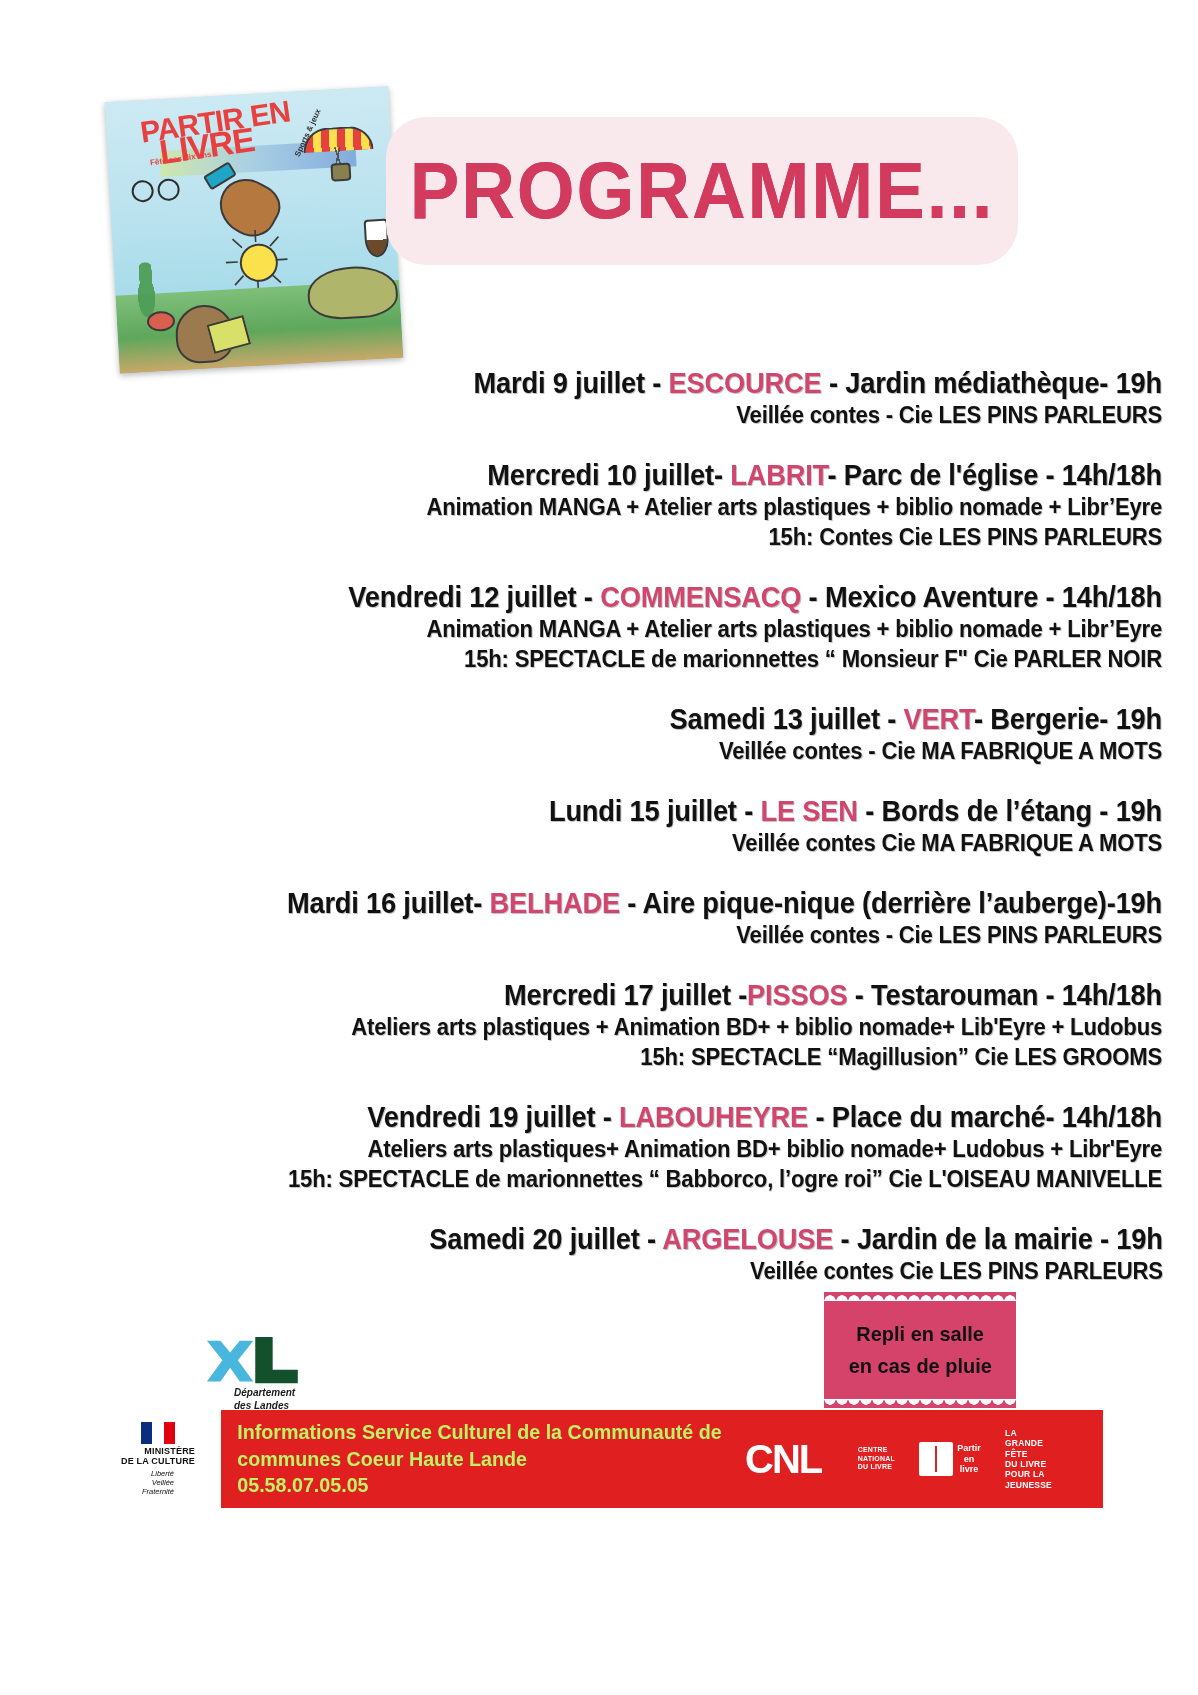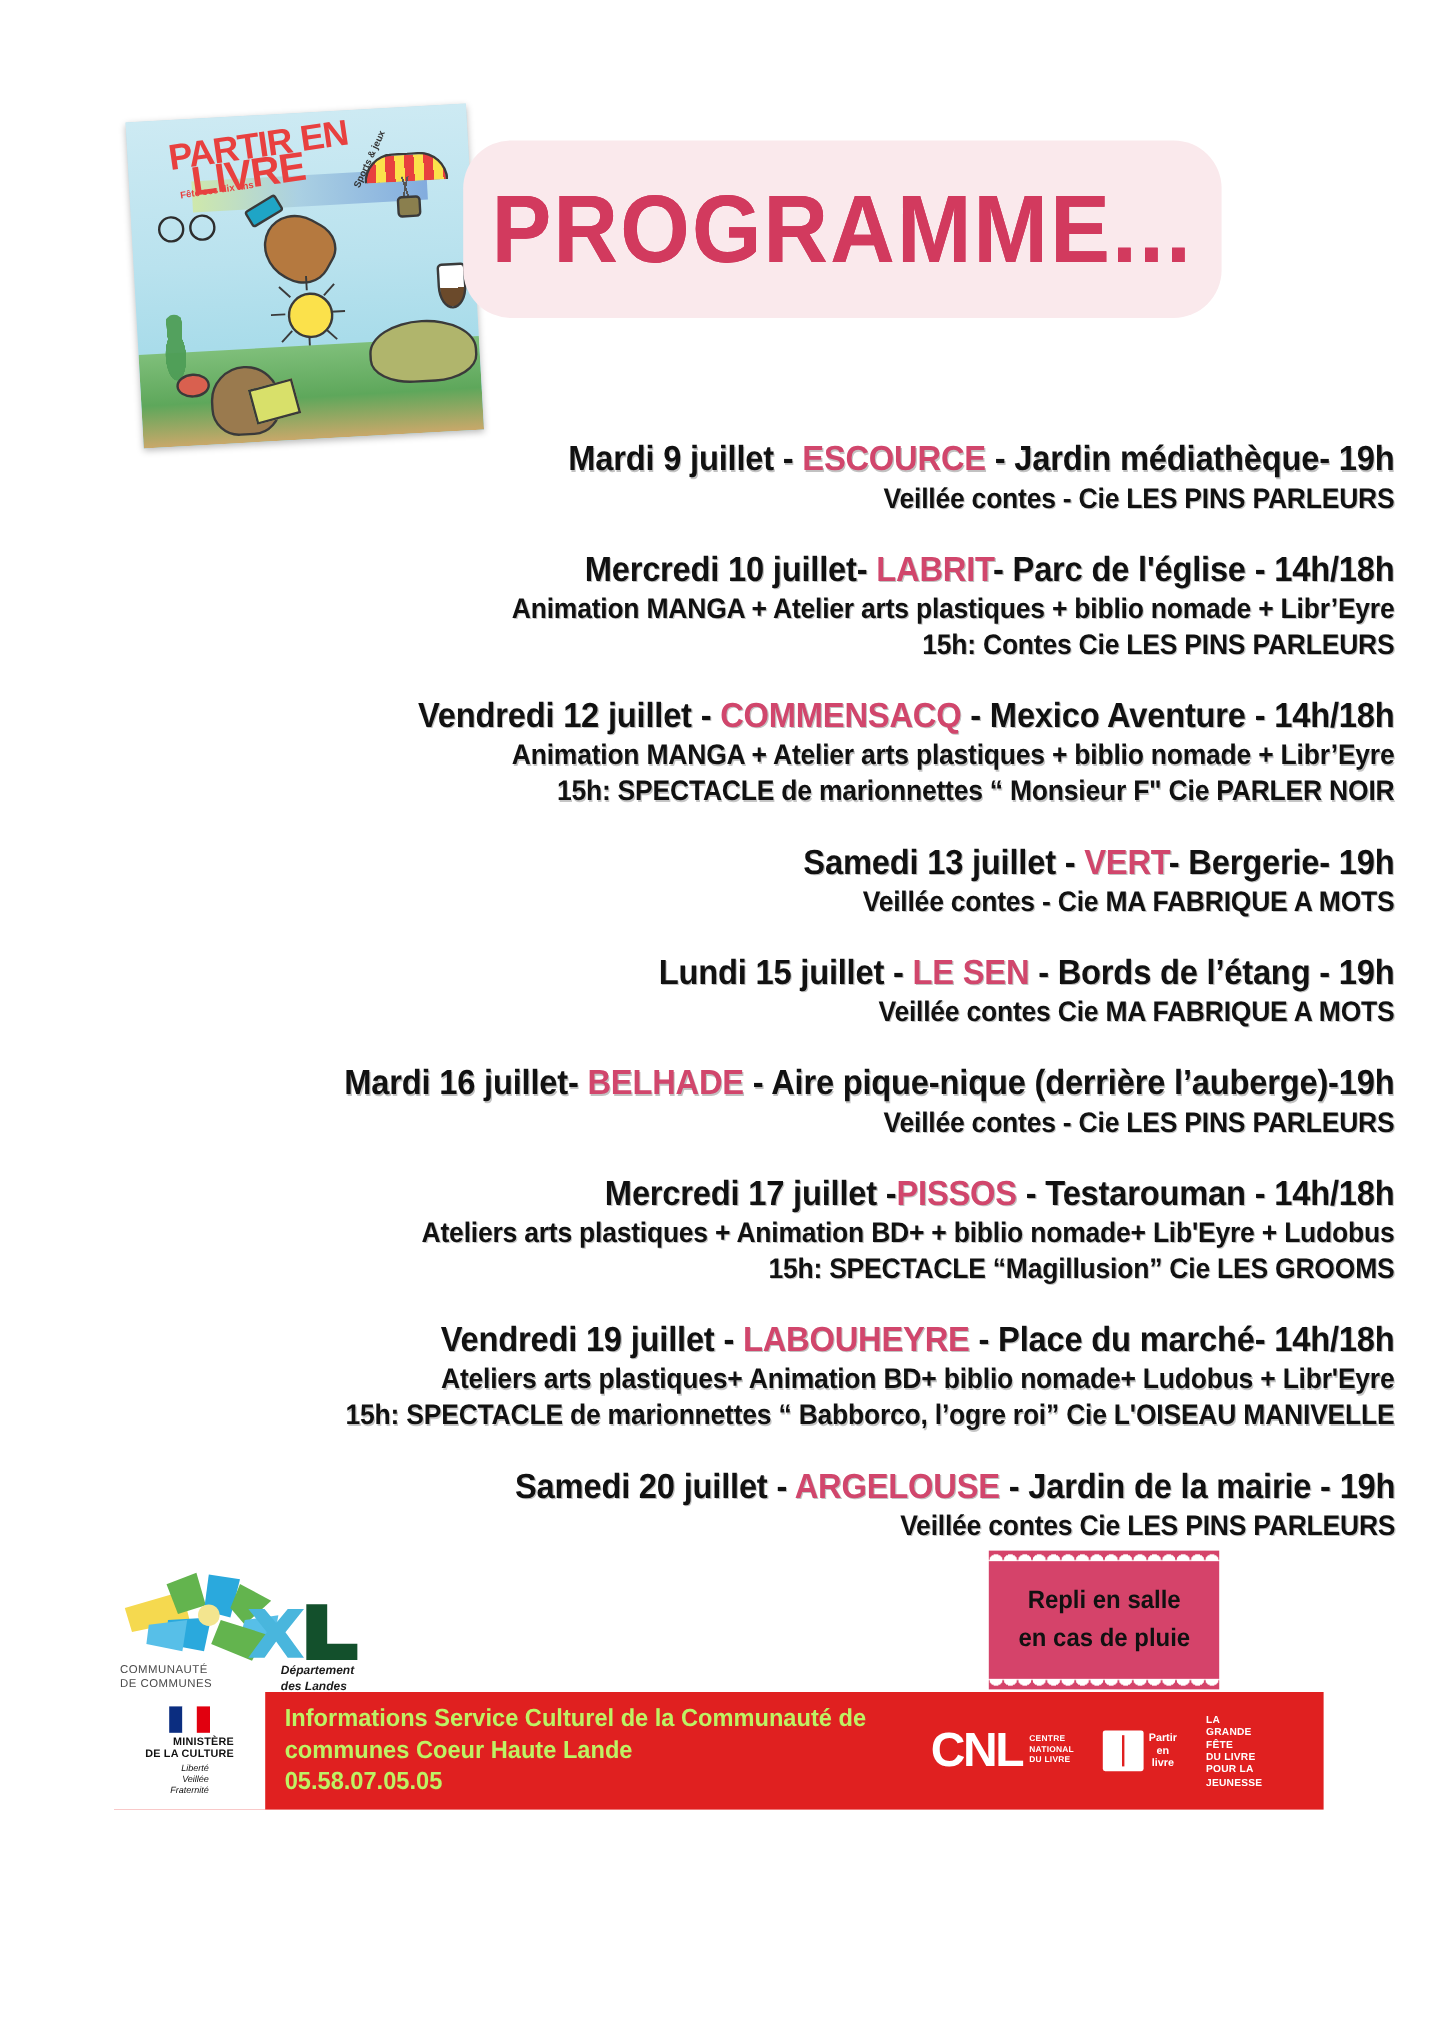--- a/index.html
+++ b/index.html
@@ -184,21 +184,21 @@
   .mc-t1{font-size:9px;font-weight:bold;color:#111;line-height:1.18;text-align:right;letter-spacing:.2px;}
   .mc-t2{font-size:7.5px;color:#111;line-height:1.22;text-align:right;font-style:italic;}
 
   .footer-mid{flex:1;color:#bef264;padding:0 6px;}
   .footer-mid div{
     font-family:"Liberation Sans", sans-serif;
     font-weight:bold;font-size:20.5px;line-height:1.3;
     transform:scaleX(0.96);
   }
 
-  .footer-cnl{flex:0 0 150px;display:flex;align-items:center;justify-content:flex-end;gap:6px;}
+  .footer-cnl{flex:0 0 150px;display:flex;align-items:center;justify-content:space-between;gap:6px;}
   .cnl-mark{font-family:"Liberation Sans",sans-serif;font-weight:bold;font-size:40px;color:#fff;letter-spacing:-2px;line-height:1;}
   .cnl-txt{font-size:7px;color:#fff;line-height:1.25;font-weight:bold;letter-spacing:.2px;}
 
   .footer-pel{flex:0 0 110px;display:flex;align-items:center;justify-content:center;gap:4px;}
   .pel-book{width:34px;height:34px;background:#fff;position:relative;border-radius:2px;}
   .pel-book::after{content:"";position:absolute;left:50%;top:4px;width:2px;height:26px;background:#e02020;transform:translateX(-50%);}
   .pel-t{font-size:9px;color:#fff;font-weight:bold;line-height:1.2;text-align:center;}
 
   .footer-gf{flex:0 0 92px;color:#fff;font-size:8.5px;font-weight:bold;line-height:1.22;letter-spacing:.2px;padding-right:6px;}
 </style>
@@ -325,40 +325,20 @@
       <div class="ev-head">
         <span>Samedi 20 juillet - </span><span class="town">ARGELOUSE</span><span> - Jardin de la mairie - 19h</span>
       </div>
       <div class="ev-line">Veillée contes Cie LES PINS PARLEURS</div>
     </div>
 
   </div>
 
   <div class="bottom">
 
-    <div class="cchl-logo">
-      <div class="pinwheel">
-        <svg viewBox="0 0 160 76" width="160" height="76" aria-hidden="true">
-          <path d="M4 30 L52 16 L58 40 L10 50 Z" fill="#f5d94f"></path>
-          <path d="M40 8 L66 2 L70 30 L46 34 Z" fill="#63b44e" transform="rotate(-8 55 18)"></path>
-          <path d="M74 2 L100 6 L92 38 L70 32 Z" fill="#2aa9dd"></path>
-          <path d="M100 10 L126 24 L104 44 L92 30 Z" fill="#63b44e"></path>
-          <path d="M104 40 L132 36 L128 58 L100 54 Z" fill="#57bfe8"></path>
-          <path d="M84 40 L122 52 L110 74 L76 60 Z" fill="#63b44e"></path>
-          <path d="M40 40 L76 38 L70 66 L38 60 Z" fill="#2aa9dd"></path>
-          <path d="M24 44 L56 40 L52 66 L22 60 Z" fill="#57bfe8"></path>
-          <circle cx="74" cy="36" r="9" fill="#f3e58f"></circle>
-        </svg>
-      </div>
-      <div class="cchl-cap">
-        <div>COMMUNAUTÉ</div>
-        <div>DE COMMUNES</div>
-        <b>CŒUR HAUTE LANDE</b>
-      </div>
-    </div>
 
     <div class="xl-logo">
       <svg viewBox="0 0 120 60" width="118" height="58" aria-hidden="true">
         <path d="M2 6 L16 6 L26 18 L36 6 L50 6 L34 26 L50 48 L36 48 L26 34 L16 48 L2 48 L18 26 Z" fill="#49b6dd"></path>
         <path d="M52 2 L70 2 L70 36 L96 36 L96 50 L52 50 Z" fill="#13502c"></path>
       </svg>
       <div class="xl-cap">
         <div>Département</div>
         <div>des Landes</div>
       </div>

